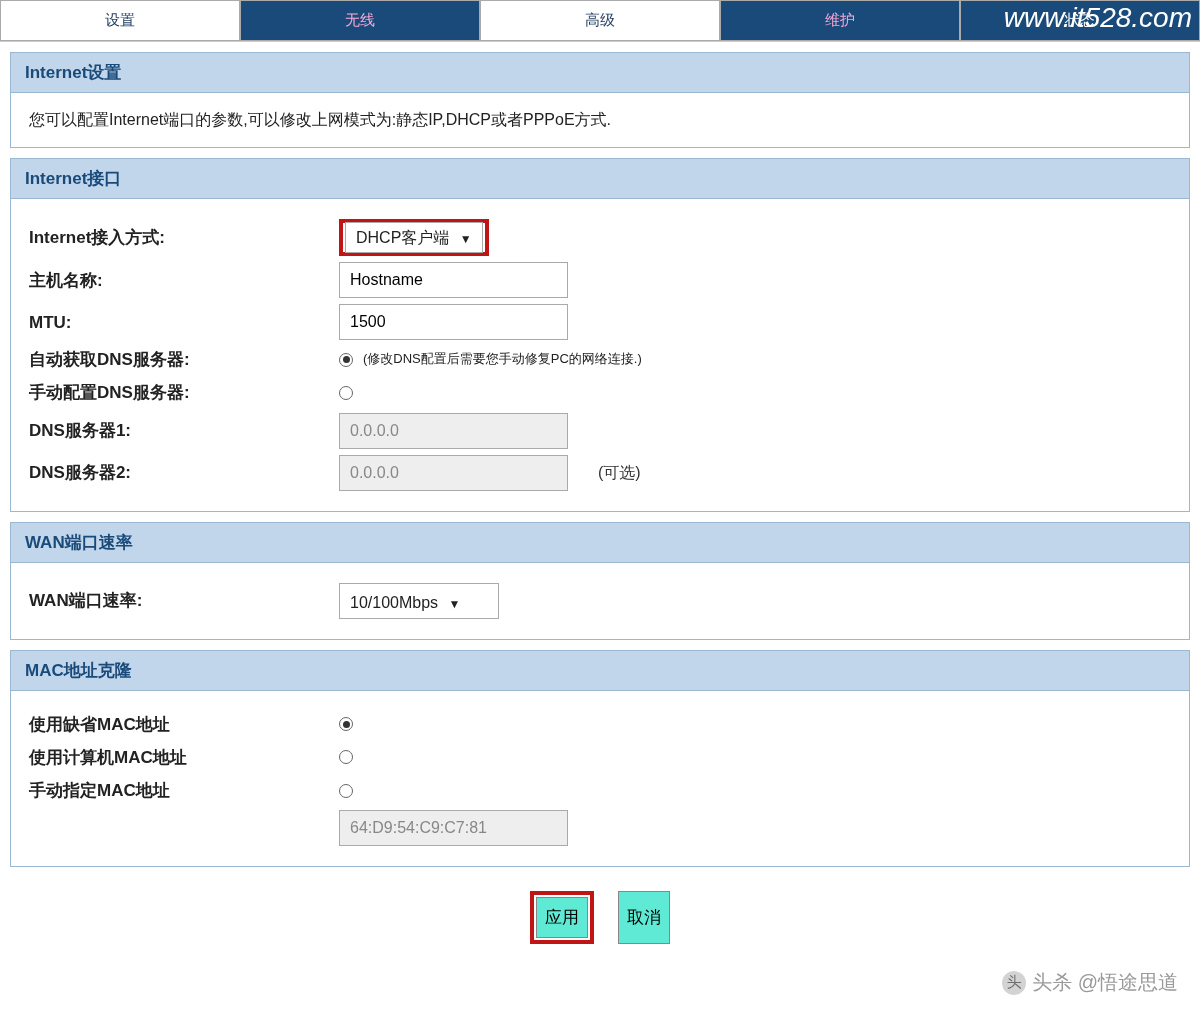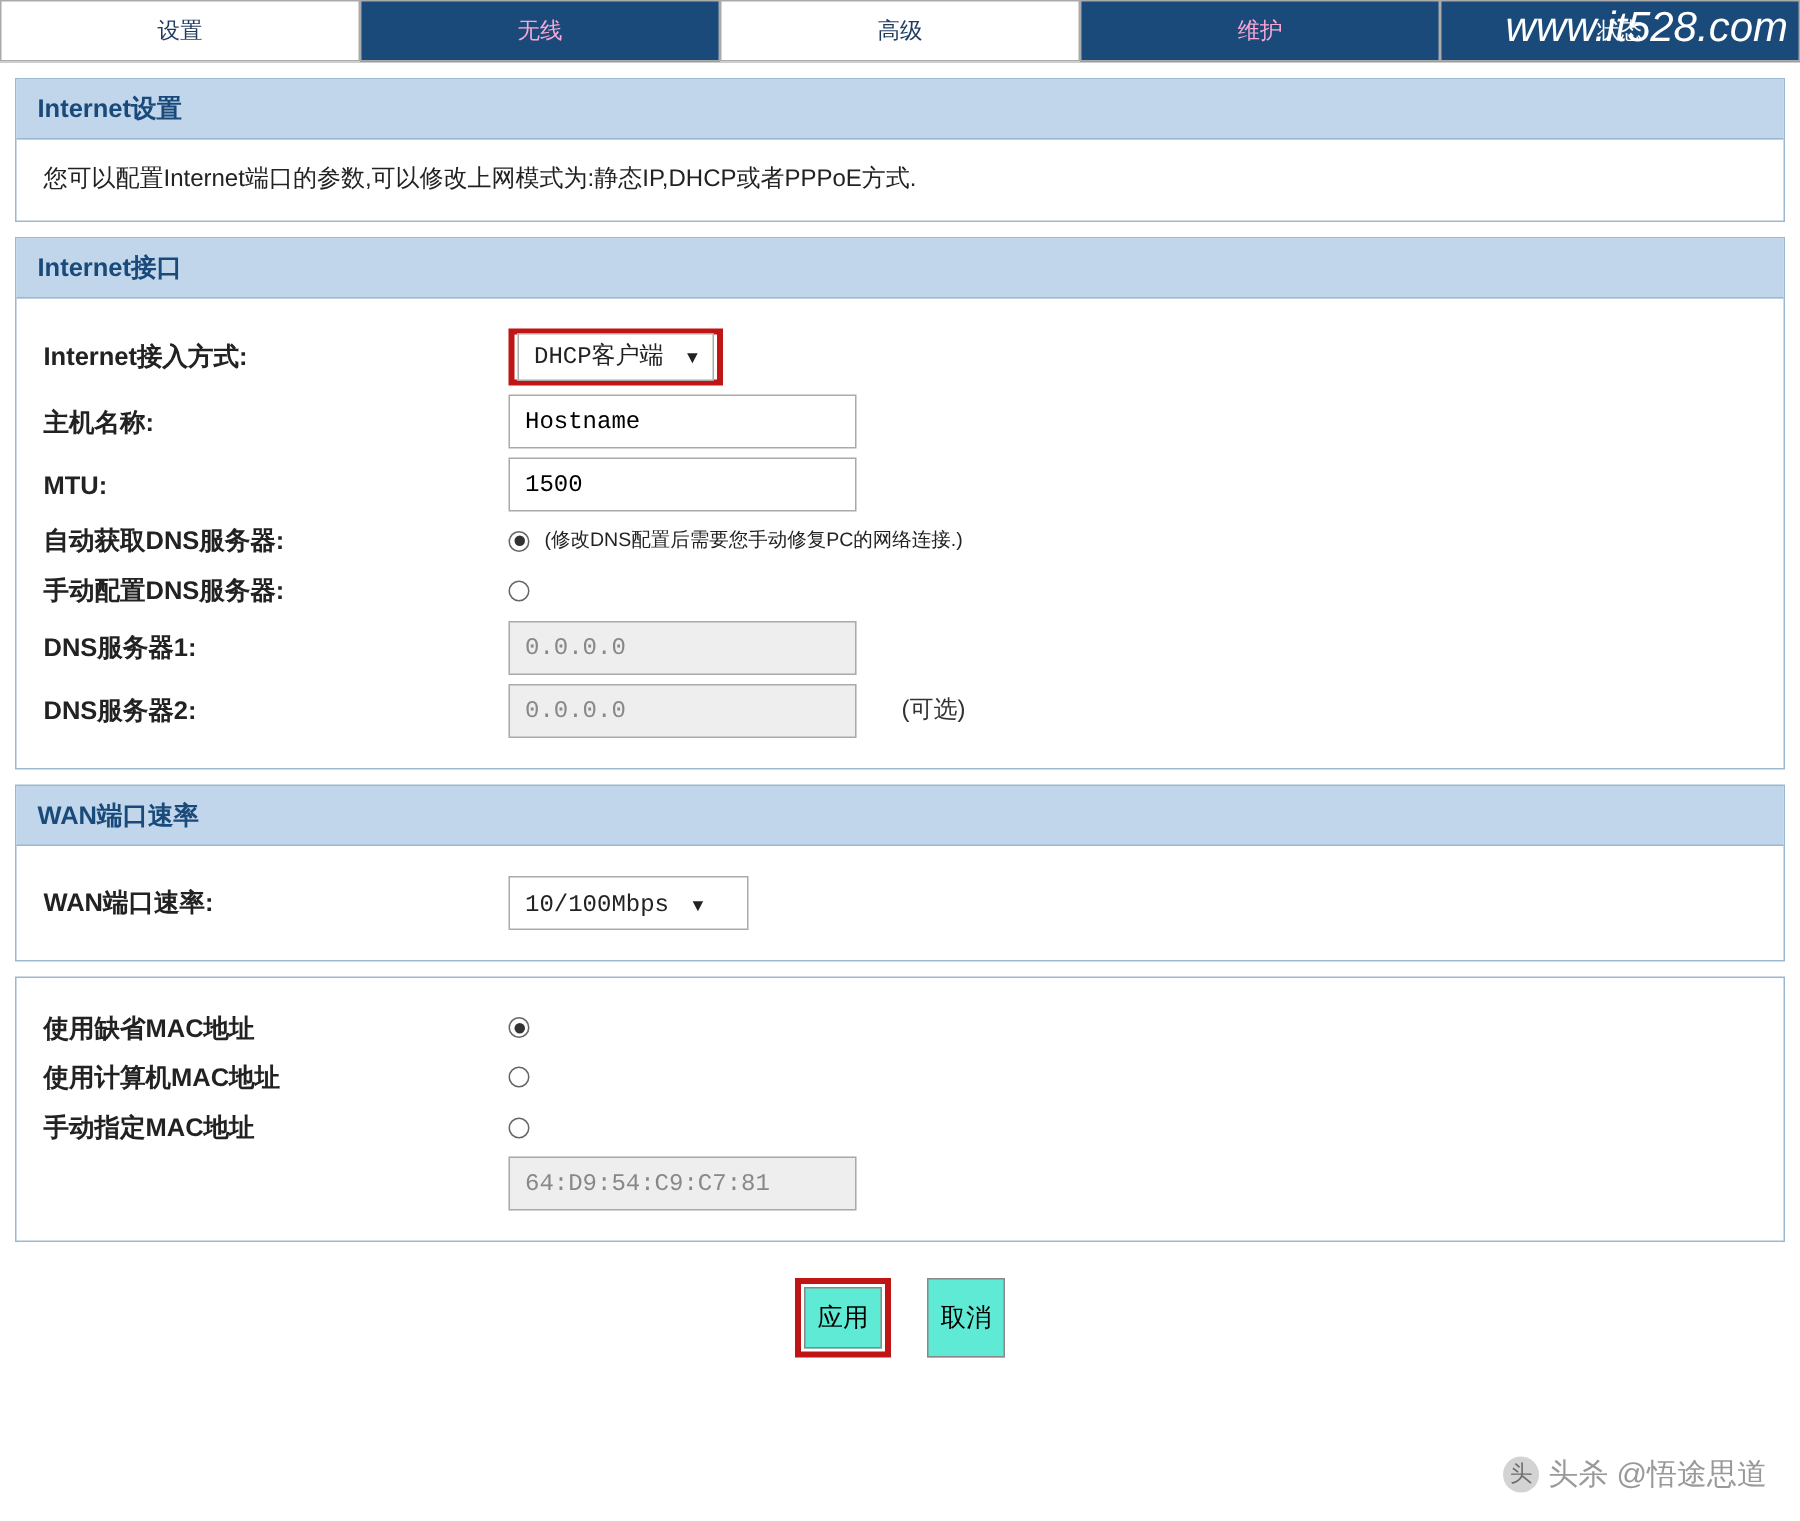--- a/index.html
+++ b/index.html
@@ -72,21 +72,20 @@
       align-items: center;
       gap: 10px;
     }
     .select-box, .input-box {
       border: 1px solid #aaa;
       background: #fff;
       padding: 6px 10px;
       font-size: 16px;
       min-width: 160px;
       height: 36px;
-      font-family: Liberation Mono, monospace;
     }
     .input-box.wider { min-width: 210px; }
     .input-box.disabled { background: #eee; color: #888; }
     .radio-dot {
       width: 14px; height: 14px; border: 1.5px solid #666; border-radius: 50%;
       display: inline-flex; align-items: center; justify-content: center;
       cursor: pointer;
     }
     .radio-dot.checked::after {
       content: ""; width: 7px; height: 7px; background: #333; border-radius: 50%;
@@ -216,20 +215,21 @@
         <span class="select-box">
           <span>10/100Mbps</span>
           <span class="select-arrow">▼</span>
         </span>
       </div>
     </div>
   </div>
 </div>
 
 <div class="panel">
+  <div class="panel-header">MAC地址克隆</div>
   <div class="panel-body">
     <div class="form-row">
       <div class="form-label">使用缺省MAC地址</div>
       <div class="form-control">
             <span class="radio-dot checked"></span>
           </div>
     </div>
     <div class="form-row">
       <div class="form-label">使用计算机MAC地址</div>
       <div class="form-control">

